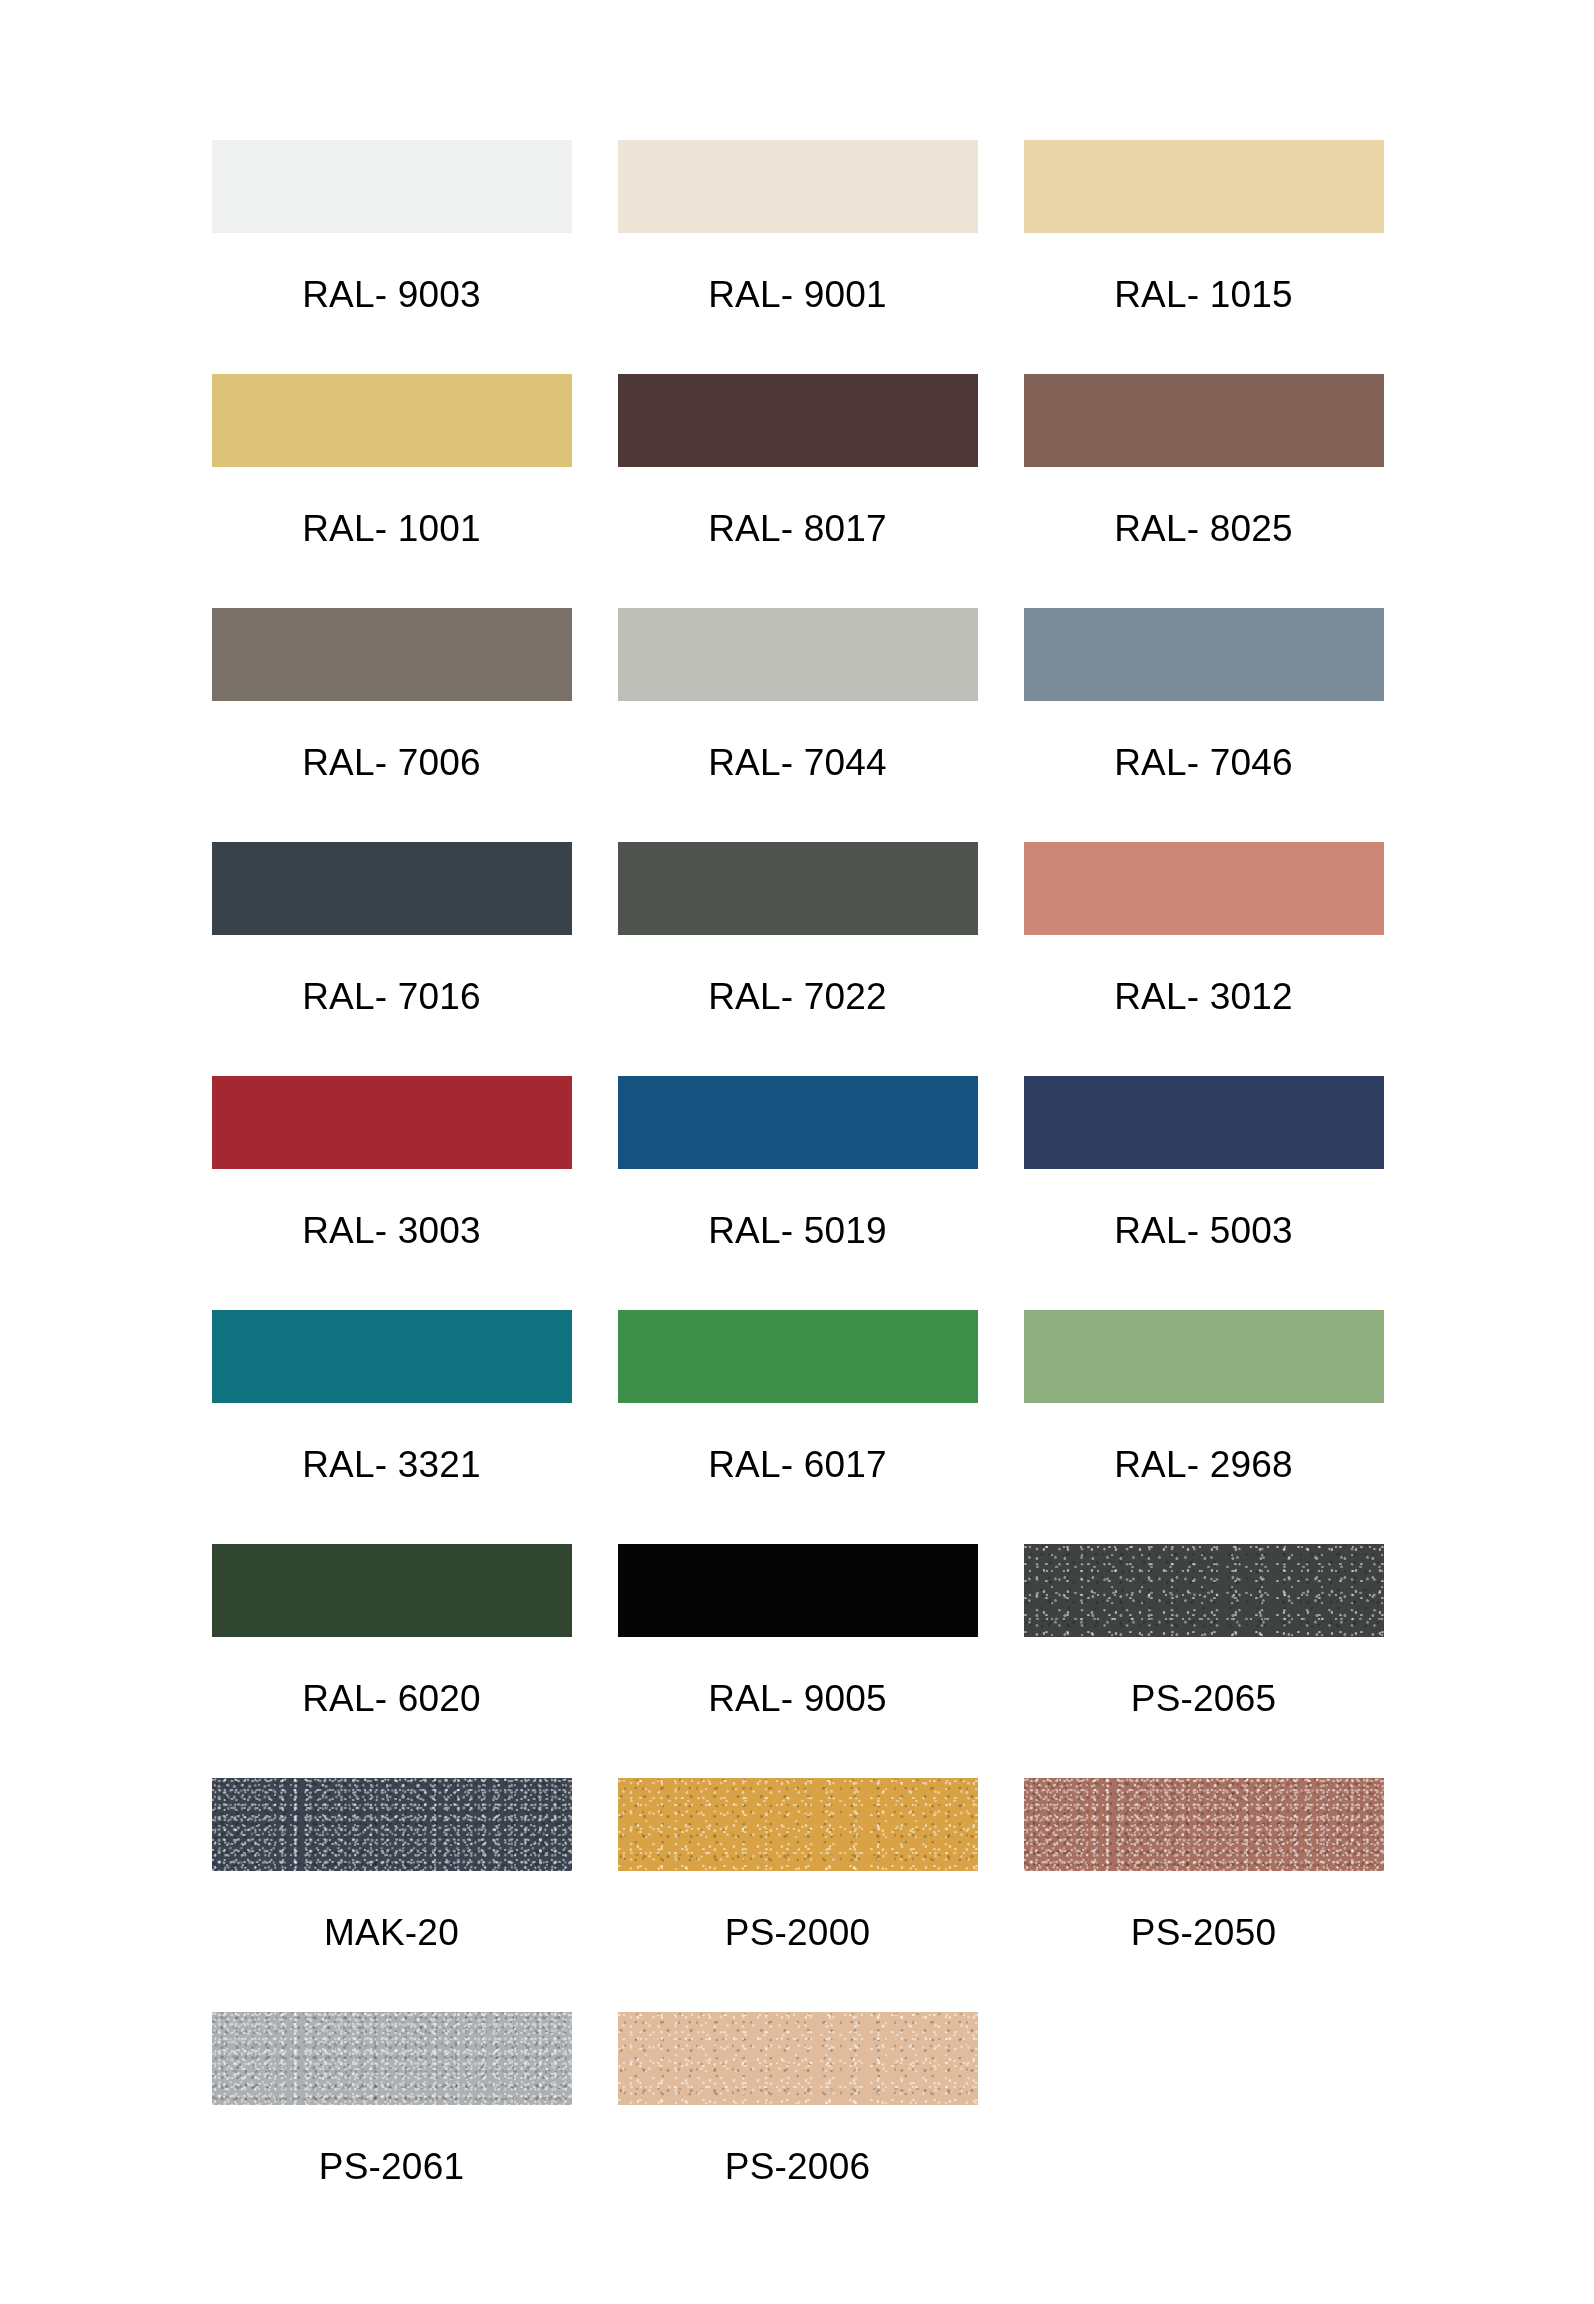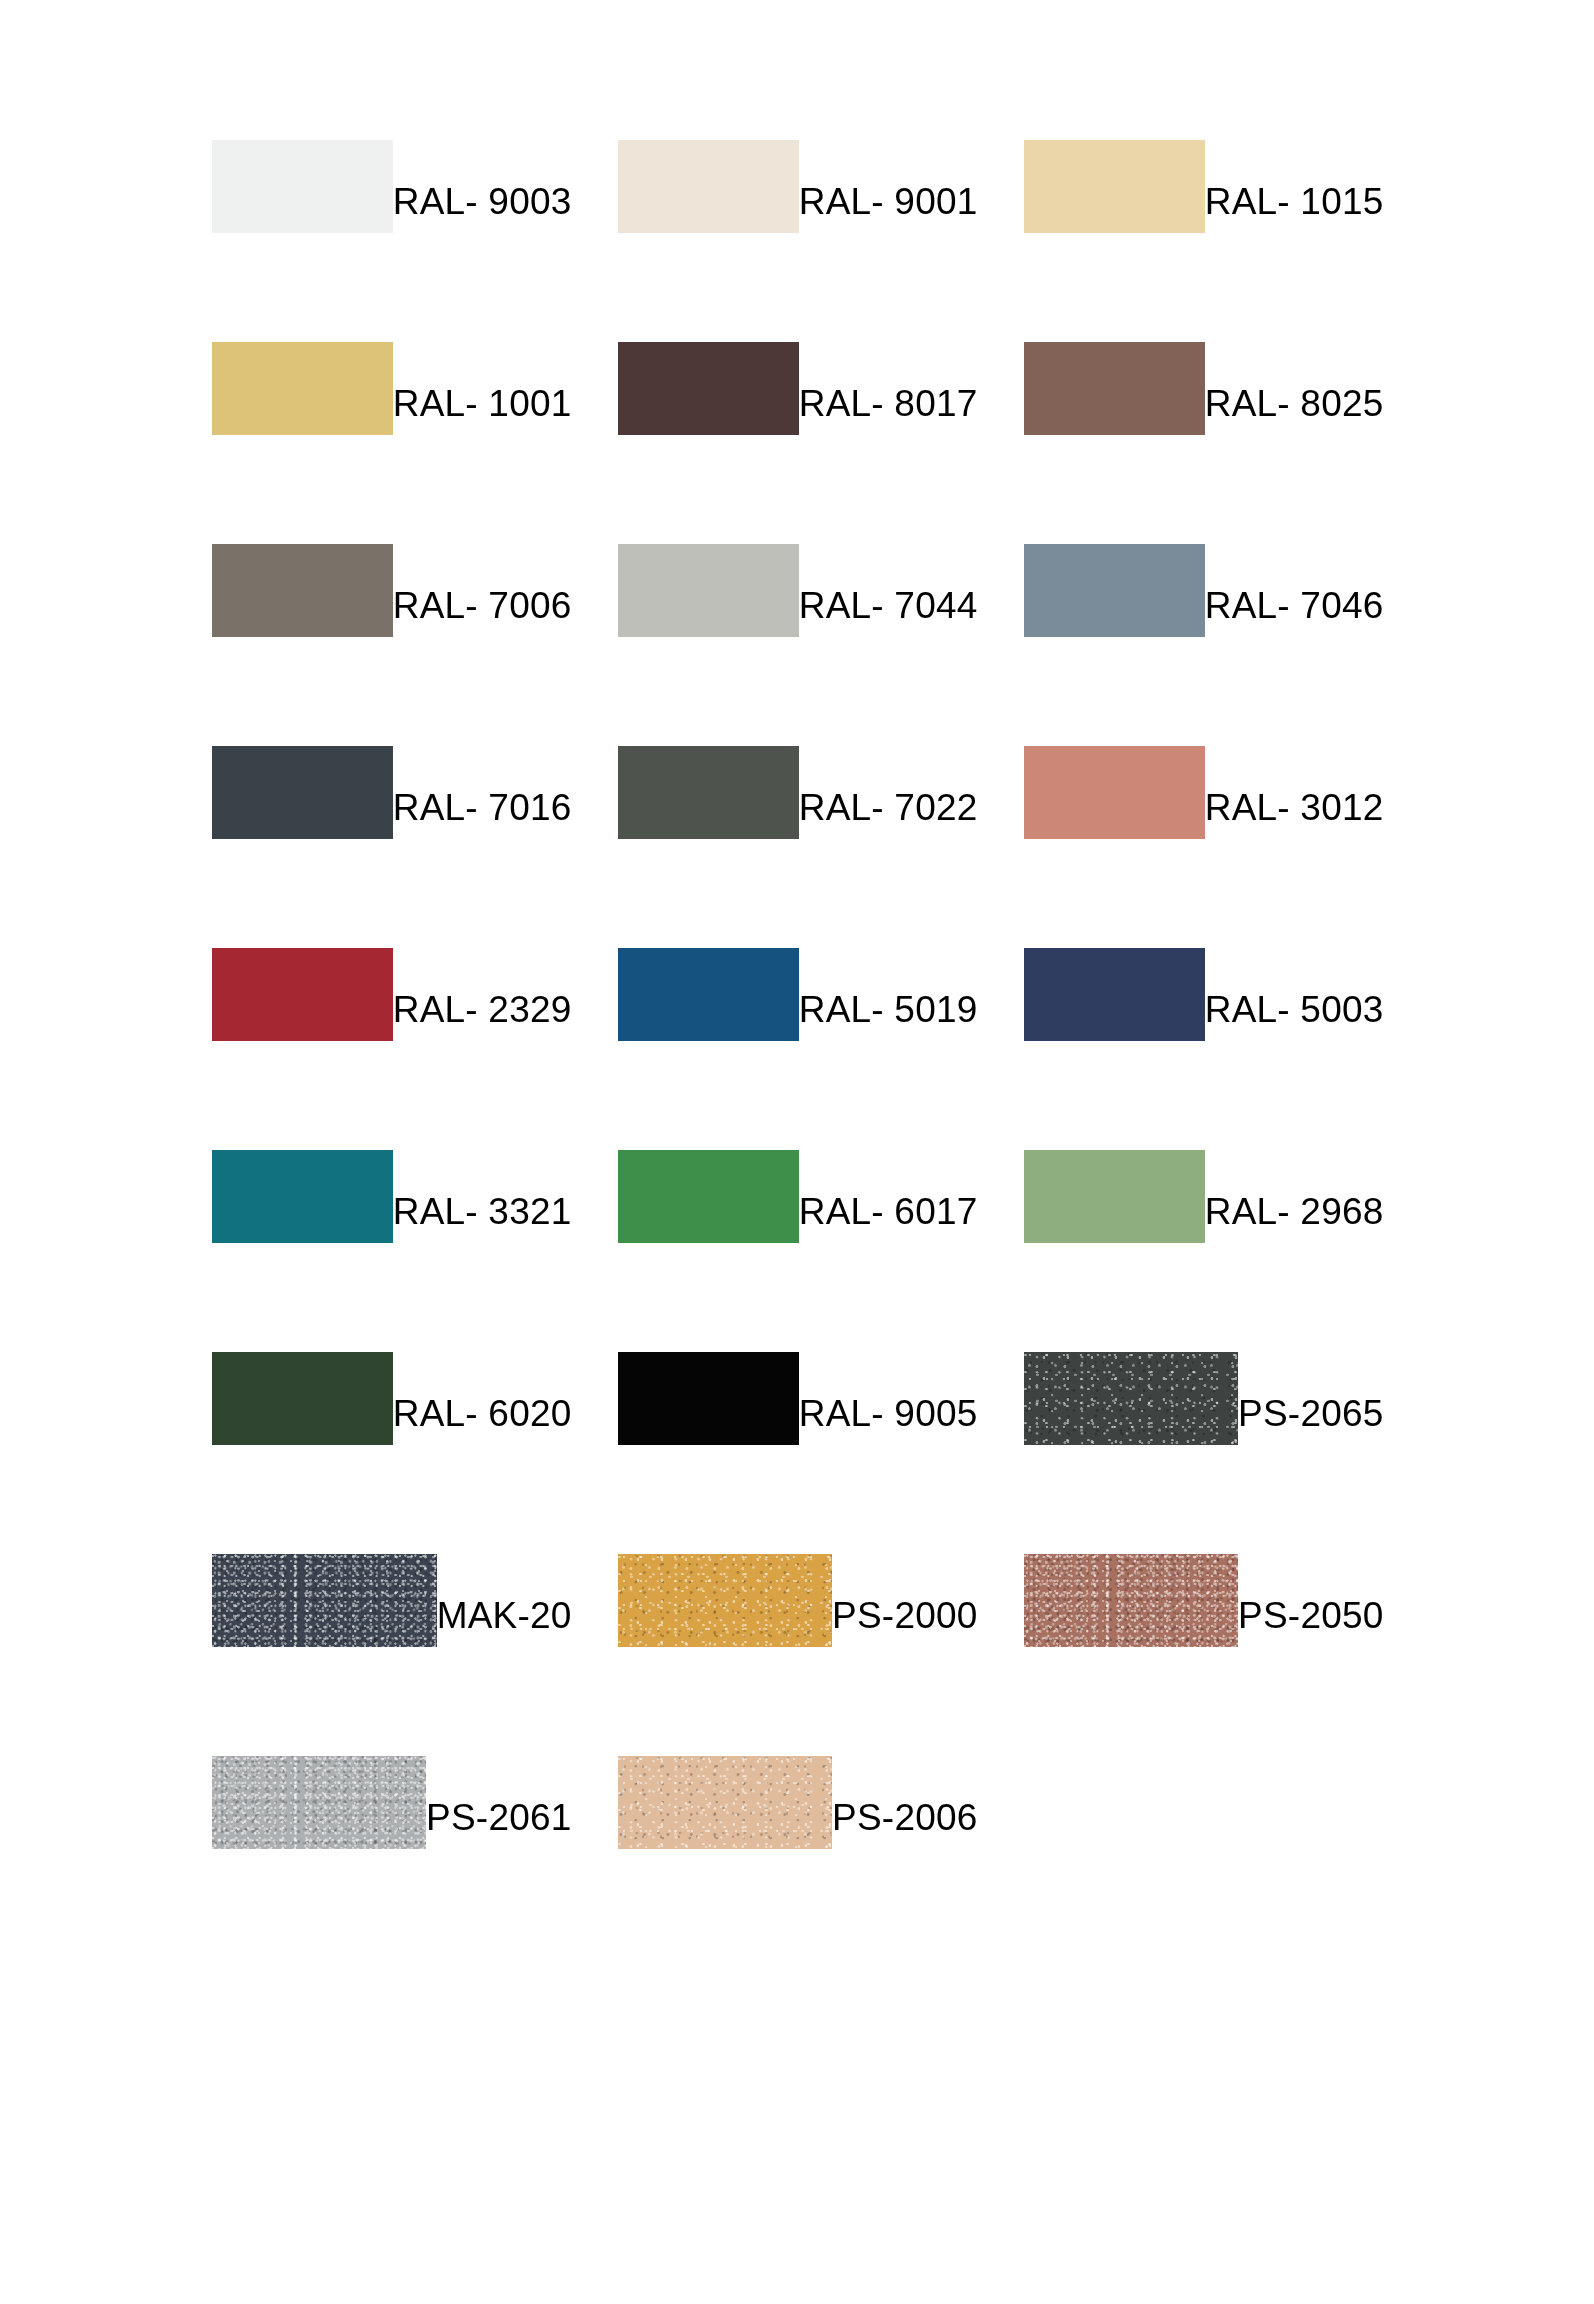--- a/index.html
+++ b/index.html
@@ -29,23 +29,23 @@
   .swatch-grid {
     width: 1172px;
     display: grid;
     grid-template-columns: repeat(3, 360px);
     column-gap: 46px;
     row-gap: 0px;
   }
 
   .swatch-cell {
     display: flex;
-    flex-direction: row;
-    align-items: flex-start;
-    height: 202px;
+    flex-direction: column;
+    align-items: center;
+    height: 234px;
   }
 
   .swatch-chip {
     width: 360px;
     height: 93px;
     display: block;
     position: relative;
     overflow: hidden;
     background-repeat: repeat;
   }
@@ -139,21 +139,21 @@
       <div class="swatch-cell">
         <div class="swatch-chip" style="background-color: rgb(78, 84, 77);"></div>
         <div class="swatch-label">RAL- 7022</div>
       </div>
       <div class="swatch-cell">
         <div class="swatch-chip" style="background-color: rgb(204, 135, 119);"></div>
         <div class="swatch-label">RAL- 3012</div>
       </div>
       <div class="swatch-cell">
         <div class="swatch-chip" style="background-color: rgb(165, 39, 49);"></div>
-        <div class="swatch-label">RAL- 2329</div>
+        <div class="swatch-label">RAL- 3003</div>
       </div>
       <div class="swatch-cell">
         <div class="swatch-chip" style="background-color: rgb(21, 82, 127);"></div>
         <div class="swatch-label">RAL- 5019</div>
       </div>
       <div class="swatch-cell">
         <div class="swatch-chip" style="background-color: rgb(47, 62, 96);"></div>
         <div class="swatch-label">RAL- 5003</div>
       </div>
       <div class="swatch-cell">

